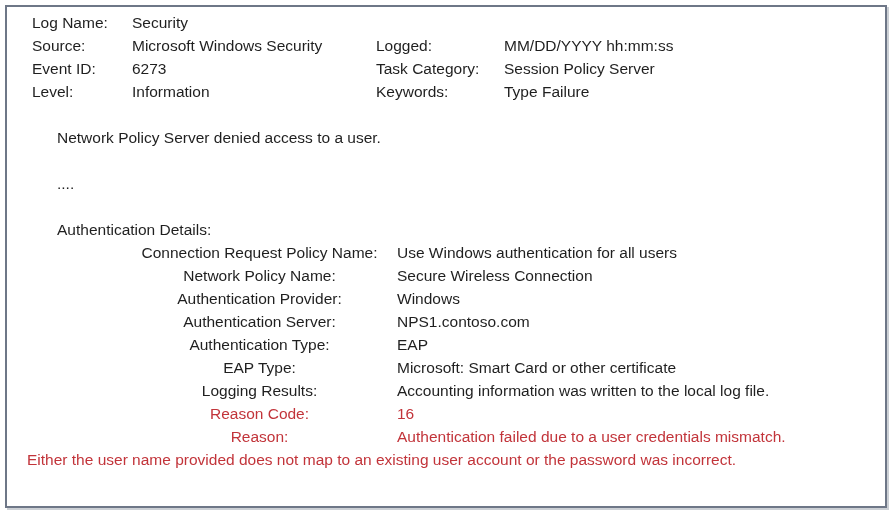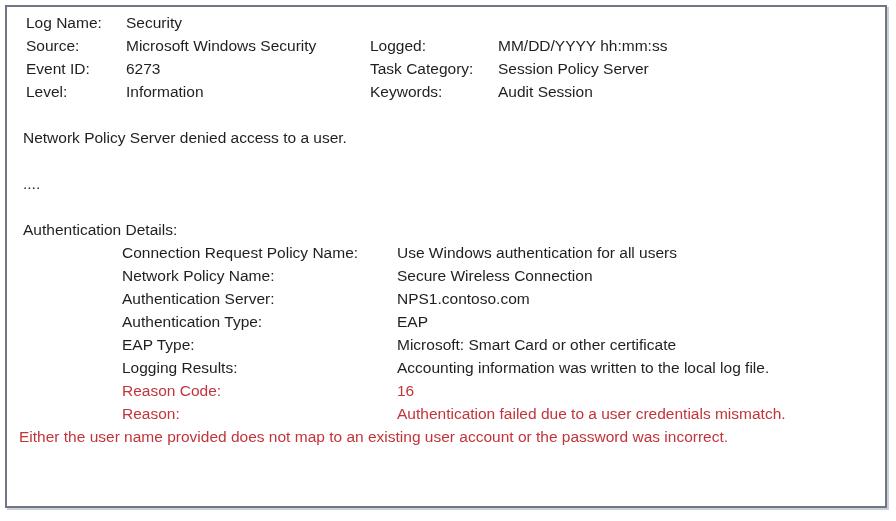--- a/index.html
+++ b/index.html
@@ -23,68 +23,71 @@
     border: 2px solid var(--border, #6e7787);
     box-shadow: 2px 2px 0 rgba(110, 119, 135, 0.35);
     background: #ffffff;
     box-sizing: border-box;
     padding-top: 4px;
     font-size: 15.5px;
     line-height: 23px;
     overflow: hidden;
     white-space: nowrap;
   }
-  .h-row { padding-left: 19px; }
+  .h-row { padding-left: 25px; }
   .h-label  { display: inline-block; width: 100px; vertical-align: top; }
   .h-value  { display: inline-block; width: 244px; vertical-align: top; }
   .h-label2 { display: inline-block; width: 128px; vertical-align: top; }
   .h-value2 { display: inline-block; vertical-align: top; }
   .blank { height: 23px; }
-  .plain-row { padding-left: 16px; }
+  .plain-row { padding-left: 16px; margin-left: 34px; }
   .d-row { padding-left: 115px; }
-  .d-label { display: inline-block; width: 275px; vertical-align: top; }
+  .d-label { display: inline-block; width: 275px; vertical-align: top; text-align: center; }
   .d-value { display: inline-block; vertical-align: top; }
   .red { color: var(--red, #c2343a); }
-  .footer-row { padding-left: 12px; color: var(--red, #c2343a); }
+  .footer-row { padding-left: 20px; color: var(--red, #c2343a); }
 </style>
 </head>
 <body>
 
 <div class="frame">
 
   <div class="h-row">
     <span class="h-label">Log Name:</span><span class="h-value">Security</span>
   </div>
   <div class="h-row">
     <span class="h-label">Source:</span><span class="h-value">Microsoft Windows Security</span><span class="h-label2">Logged:</span><span class="h-value2">MM/DD/YYYY hh:mm:ss</span>
   </div>
   <div class="h-row">
     <span class="h-label">Event ID:</span><span class="h-value">6273</span><span class="h-label2">Task Category:</span><span class="h-value2">Session Policy Server</span>
   </div>
   <div class="h-row">
-    <span class="h-label">Level:</span><span class="h-value">Information</span><span class="h-label2">Keywords:</span><span class="h-value2">Audit Session</span>
+    <span class="h-label">Level:</span><span class="h-value">Information</span><span class="h-label2">Keywords:</span><span class="h-value2">Type Failure</span>
   </div>
 
   <div class="blank"></div>
 
   <div class="plain-row">Network Policy Server denied access to a user.</div>
 
   <div class="blank"></div>
 
   <div class="plain-row">....</div>
 
   <div class="blank"></div>
 
   <div class="plain-row">Authentication Details:</div>
 
   <div class="d-row">
     <span class="d-label">Connection Request Policy Name:</span><span class="d-value">Use Windows authentication for all users</span>
   </div>
   <div class="d-row">
     <span class="d-label">Network Policy Name:</span><span class="d-value">Secure Wireless Connection</span>
+  </div>
+  <div class="d-row">
+    <span class="d-label">Authentication Provider:</span><span class="d-value">Windows</span>
   </div>
   <div class="d-row">
     <span class="d-label">Authentication Server:</span><span class="d-value">NPS1.contoso.com</span>
   </div>
   <div class="d-row">
     <span class="d-label">Authentication Type:</span><span class="d-value">EAP</span>
   </div>
   <div class="d-row">
     <span class="d-label">EAP Type:</span><span class="d-value">Microsoft: Smart Card or other certificate</span>
   </div>

